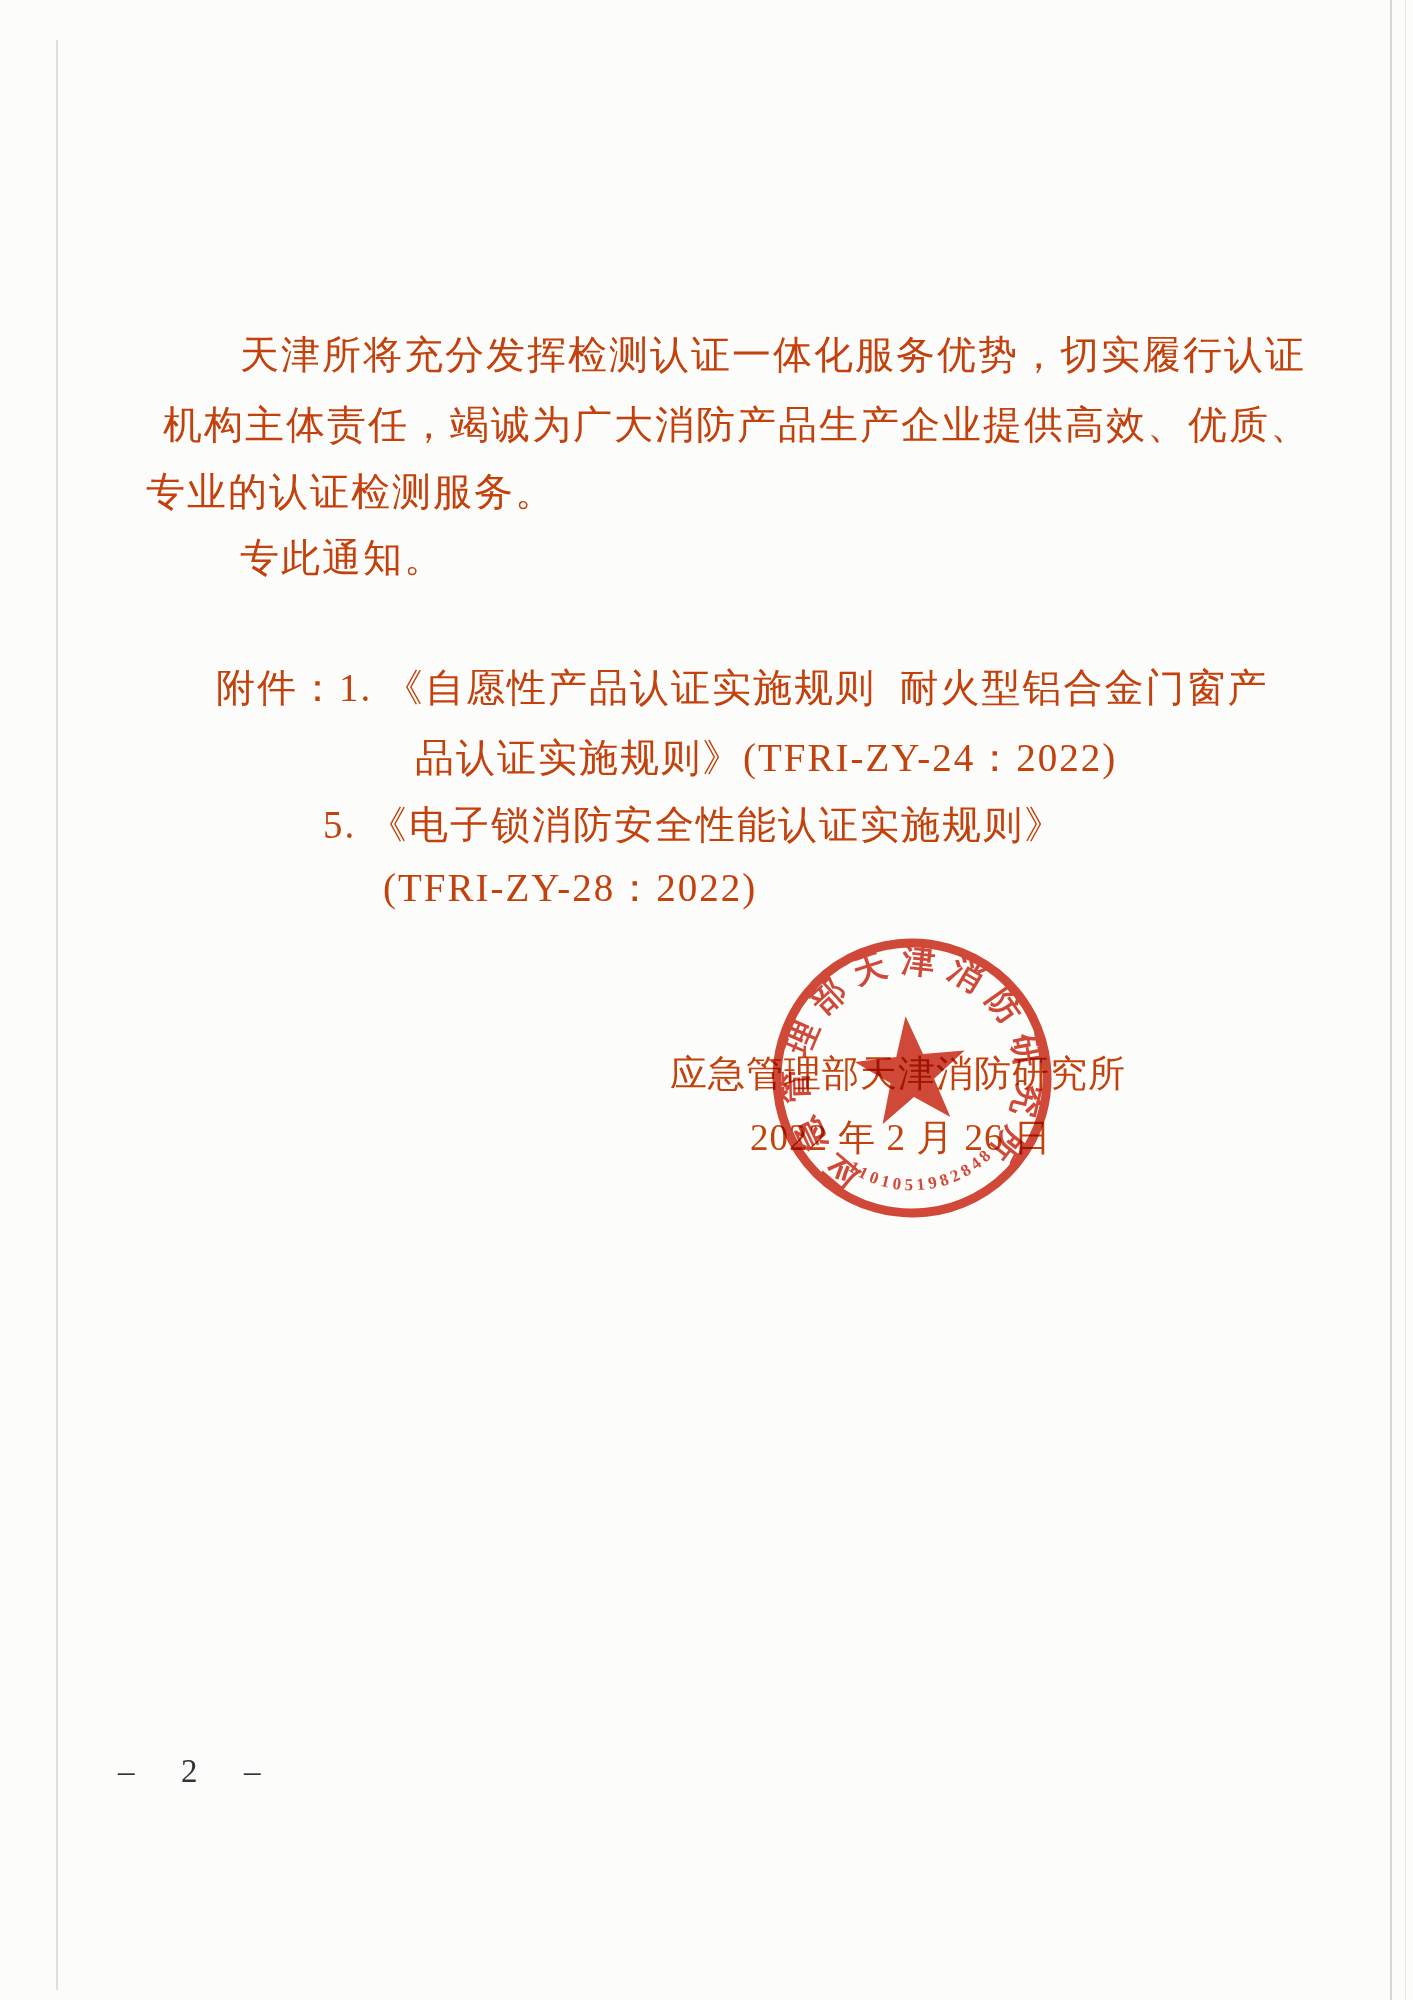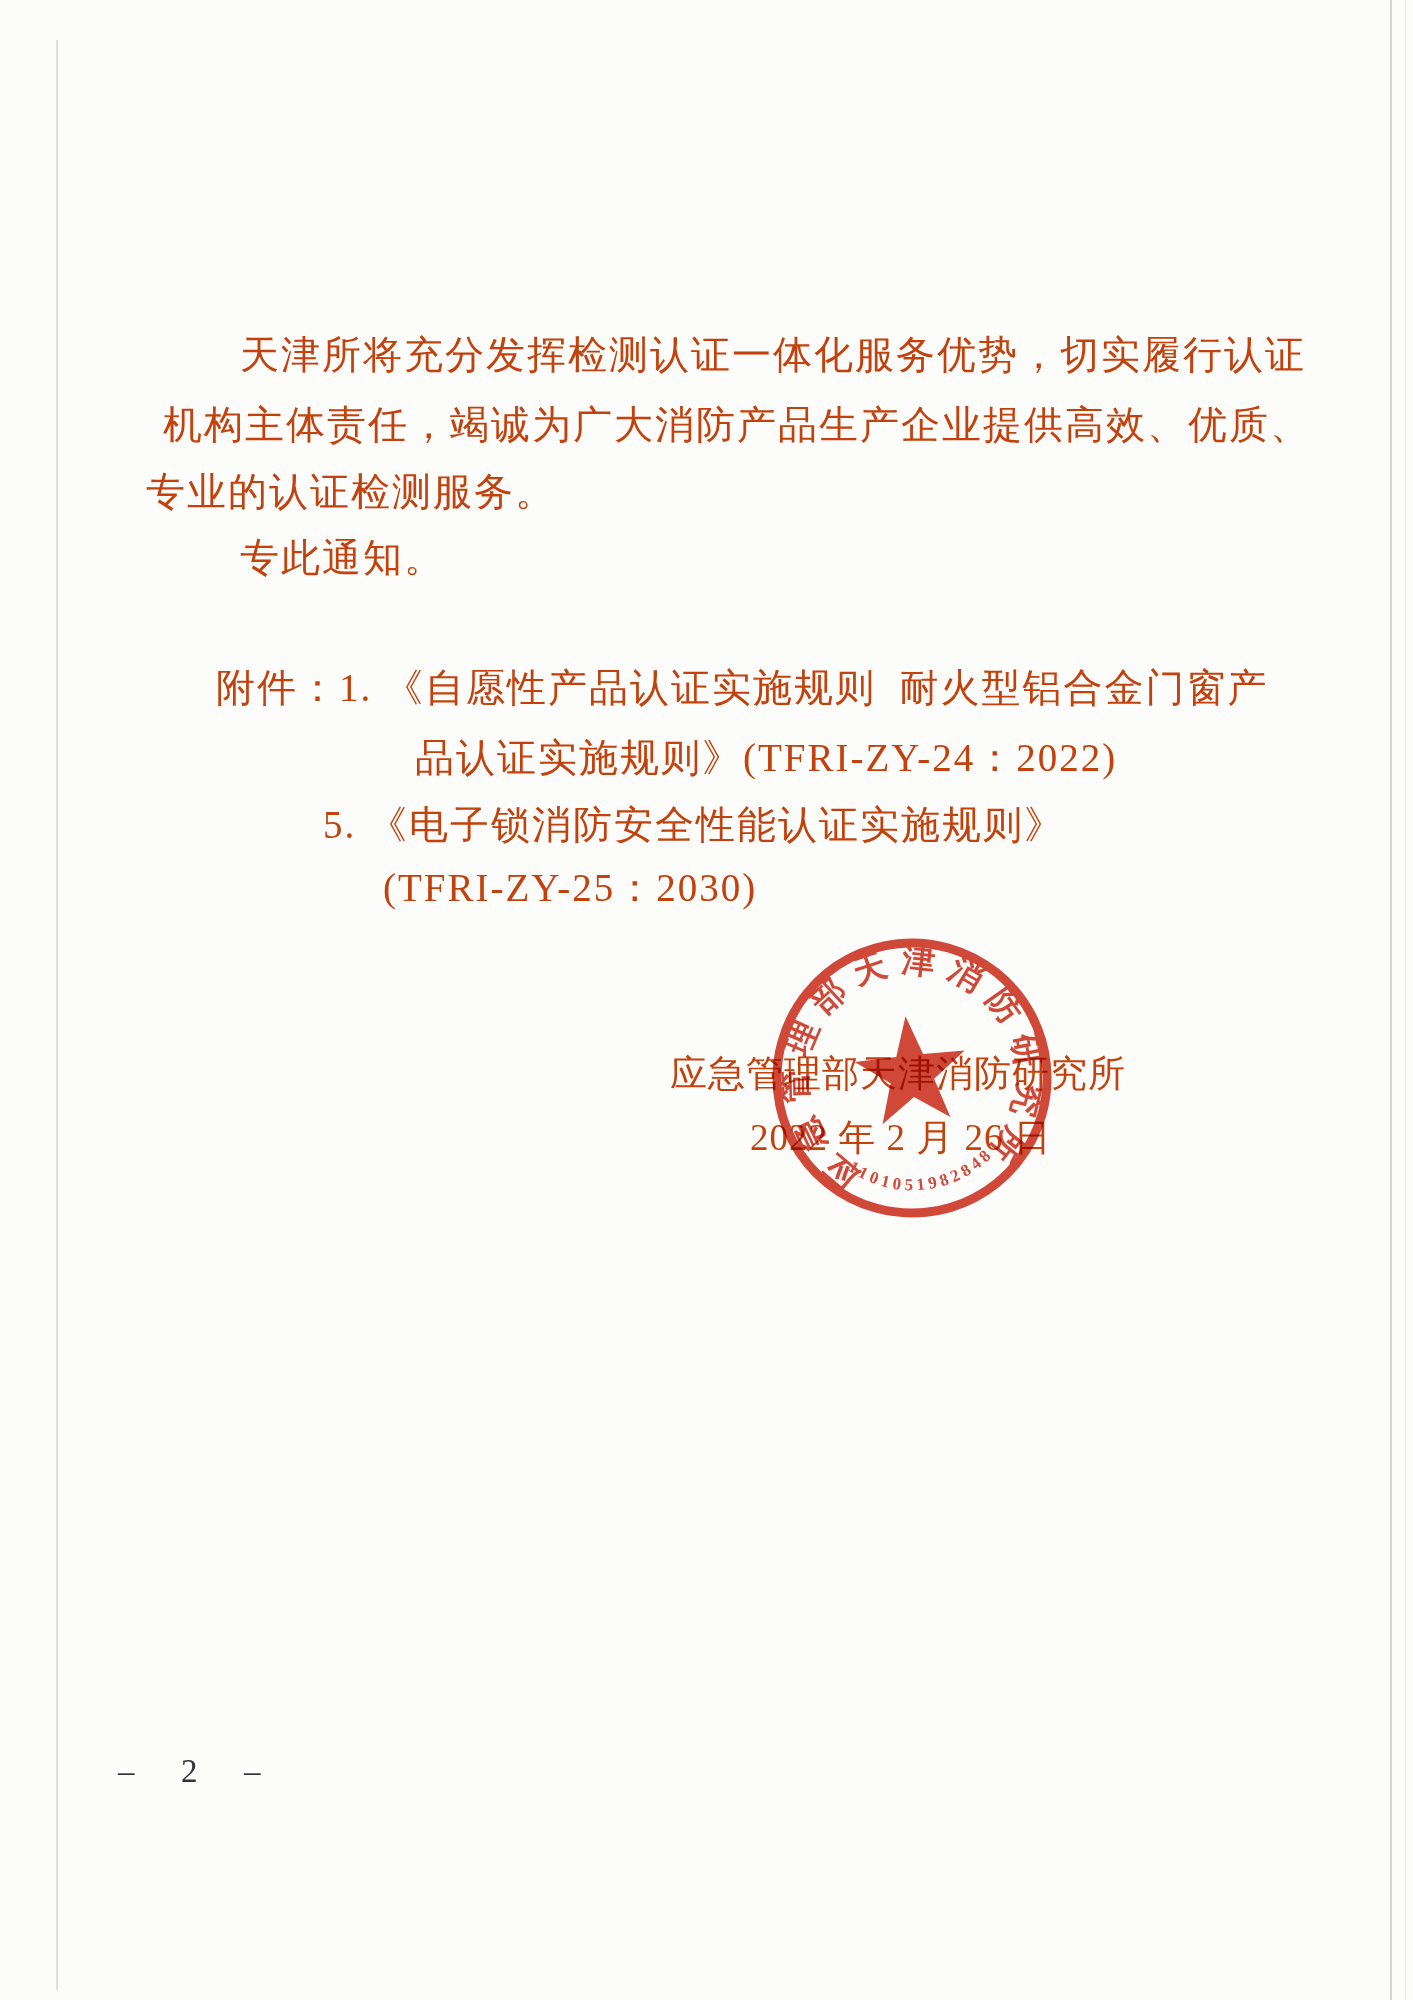--- a/index.html
+++ b/index.html
@@ -53,21 +53,21 @@
 
 <div class="text-line l-para1">天津所将充分发挥检测认证一体化服务优势，切实履行认证</div>
 <div class="text-line l-para2">机构主体责任，竭诚为广大消防产品生产企业提供高效、优质、</div>
 <div class="text-line l-para3">专业的认证检测服务。</div>
 
 <div class="text-line l-notice">专此通知。</div>
 
 <div class="text-line l-att1">附件：1. 《自愿性产品认证实施规则  耐火型铝合金门窗产</div>
 <div class="text-line l-att2">品认证实施规则》(TFRI-ZY-24：2022)</div>
 <div class="text-line l-att3">5. 《电子锁消防安全性能认证实施规则》</div>
-<div class="text-line l-att4">(TFRI-ZY-25：2030)</div>
+<div class="text-line l-att4">(TFRI-ZY-28：2022)</div>
 
 <div class="text-line l-org">应急管理部天津消防研究所</div>
 <div class="text-line l-date">2022 年 2 月 26 日</div>
 
 <div class="seal">
   <svg viewBox="0 0 300 300">
     <defs>
       <path id="ringPath" d="M 97 242 A 106 106 0 1 1 203 242" fill="none"></path>
       <path id="numPath" d="M 64 222 A 112 112 0 0 0 236 222" fill="none"></path>
     </defs>

